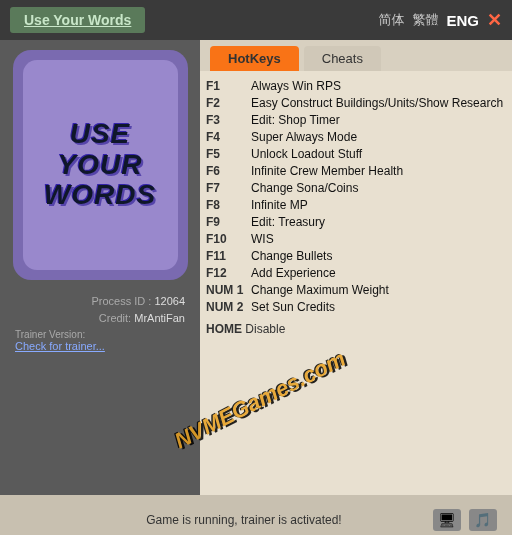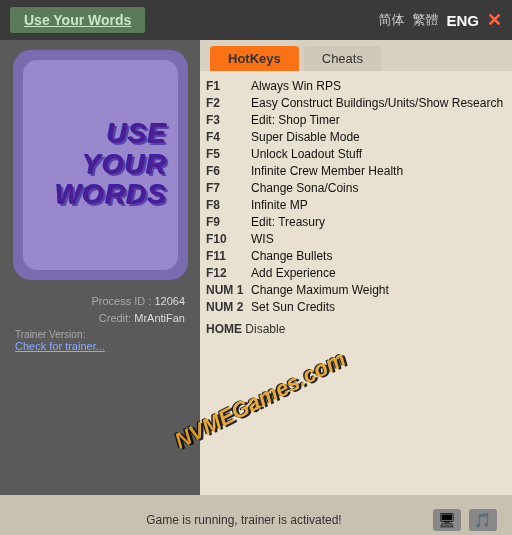--- a/index.html
+++ b/index.html
@@ -83,25 +83,25 @@
       width: 155px;
       height: 210px;
       border-radius: 14px;
       display: flex;
       flex-direction: column;
       align-items: center;
       justify-content: center;
       padding: 10px;
     }
     .game-title-text {
-      color: #4c1d95;
+      color: #0f172a;
       font-size: 28px;
       font-weight: 900;
       font-style: italic;
-      text-align: right;
+      text-align: center;
       line-height: 1.1;
       text-shadow: 2px 2px 0 #5544aa, -1px -1px 0 #3322aa;
       letter-spacing: 1px;
     }
 
     
     .process-info {
       margin-top: 15px;
       width: 100%;
       padding: 0 5px;
@@ -303,21 +303,21 @@
         <div class="hotkey-row">
           <span class="hotkey-key">F2</span>
           <span class="hotkey-label">Easy Construct Buildings/Units/Show Research</span>
         </div>
         <div class="hotkey-row">
           <span class="hotkey-key">F3</span>
           <span class="hotkey-label">Edit: Shop Timer</span>
         </div>
         <div class="hotkey-row">
           <span class="hotkey-key">F4</span>
-          <span class="hotkey-label">Super Disable Mode</span>
+          <span class="hotkey-label">Super Always Mode</span>
         </div>
         <div class="hotkey-row">
           <span class="hotkey-key">F5</span>
           <span class="hotkey-label">Unlock Loadout Stuff</span>
         </div>
         <div class="hotkey-row">
           <span class="hotkey-key">F6</span>
           <span class="hotkey-label">Infinite Crew Member Health</span>
         </div>
         <div class="hotkey-row">

